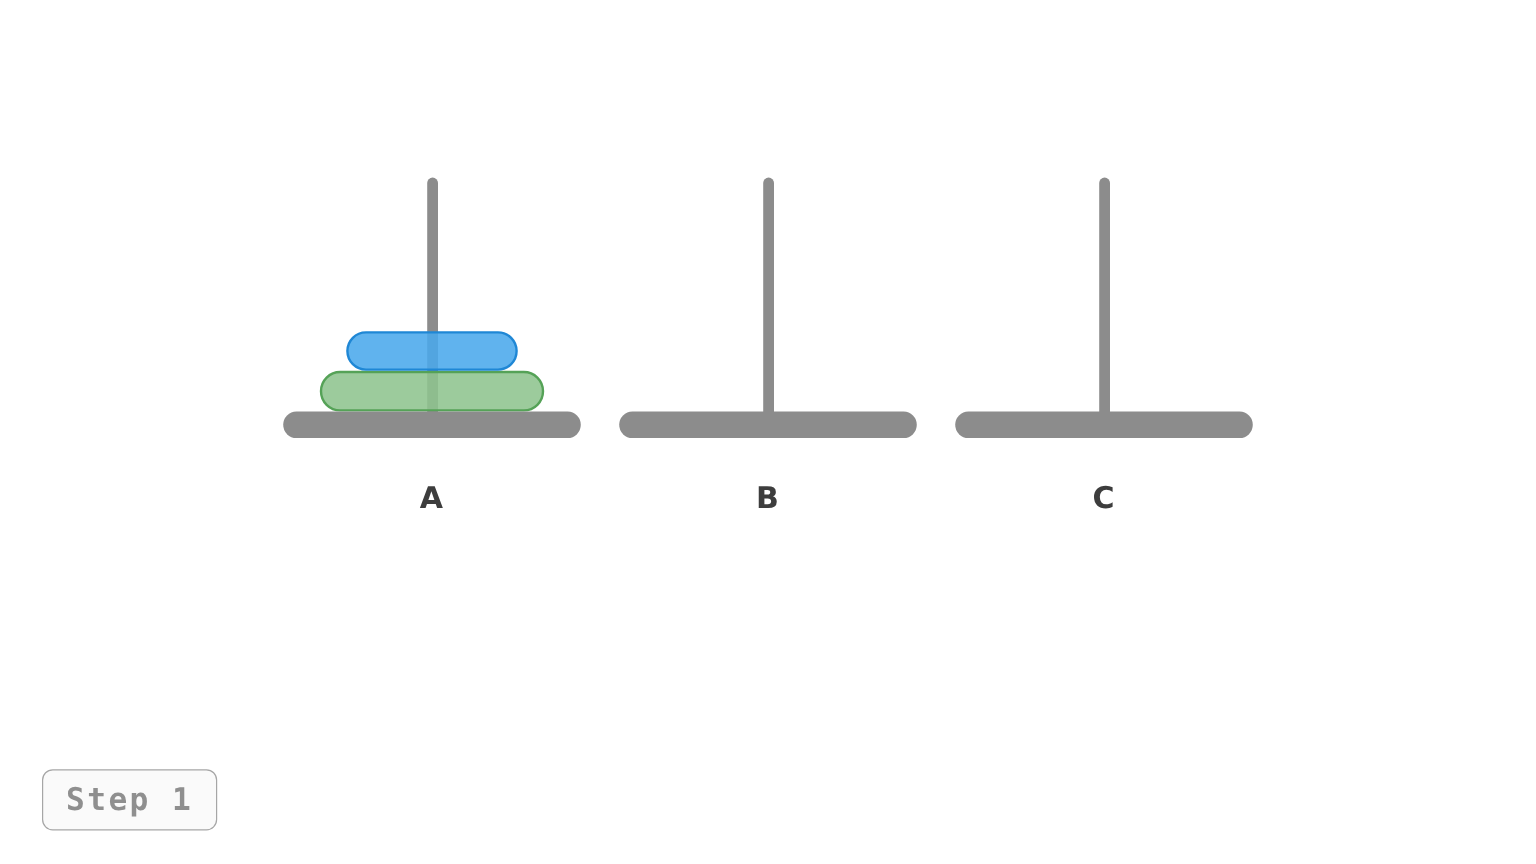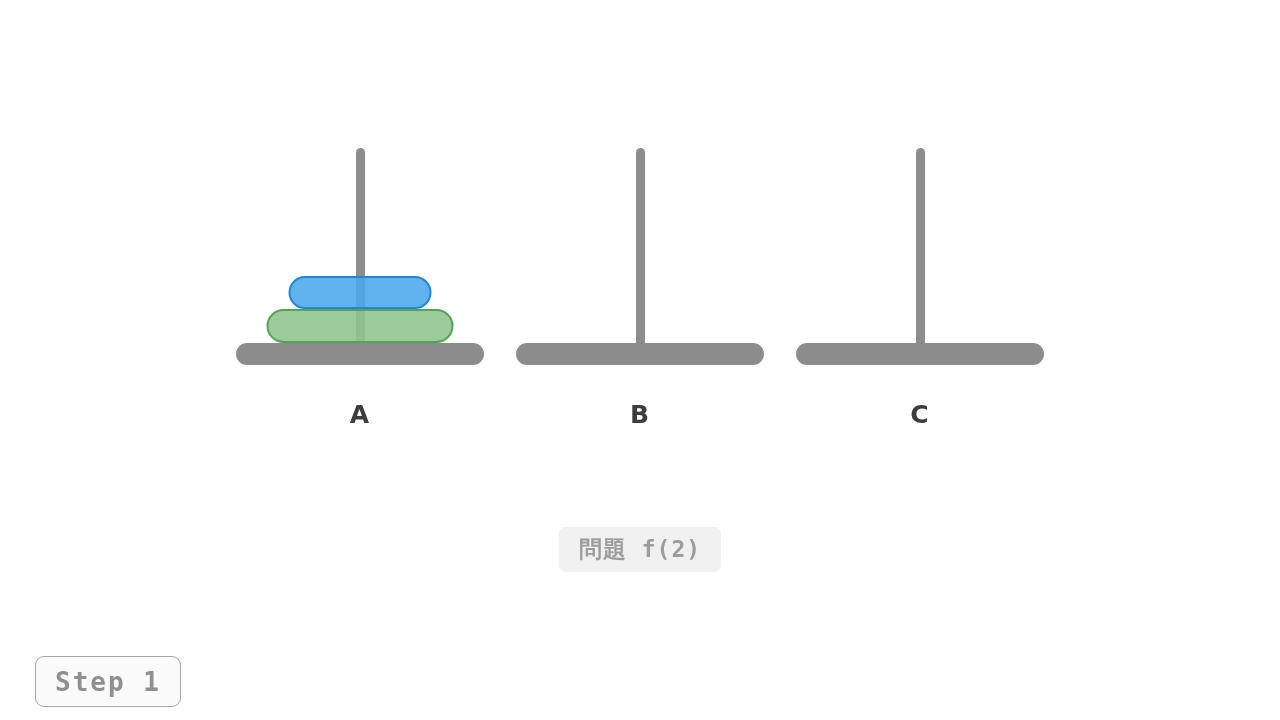--- a/index.html
+++ b/index.html
@@ -89,21 +89,20 @@
     border: 1.5px solid #a6a6a6;
     border-radius: 9px;
     display: flex;
     align-items: center;
     justify-content: center;
     font-family: "DejaVu Sans Mono", "Liberation Mono", monospace;
     font-size: 26px;
     font-weight: bold;
     color: #8f8f8f;
     letter-spacing: 2px;
-    margin-top: 15px;
   }
   
   .watermark {
     position: absolute;
     right: 40px;
     bottom: 24px;
     font-family: "DejaVu Sans Mono", "Liberation Mono", monospace;
     font-size: 17px;
     color: #cccccc;
     letter-spacing: 1px;
@@ -127,18 +126,17 @@
         <div class="base"></div>
         <div class="peg-label">B</div>
       </div>
       <div class="peg-group" style="left: 796px;">
         <div class="pole"></div>
         <div class="base"></div>
         <div class="peg-label">C</div>
       </div>
     </div>
 
-  <div class="problem-badge">問題 f(2)</div>
 
   <div class="step-badge">Step 1</div>
 
 
 </div>
 
 </body></html>

